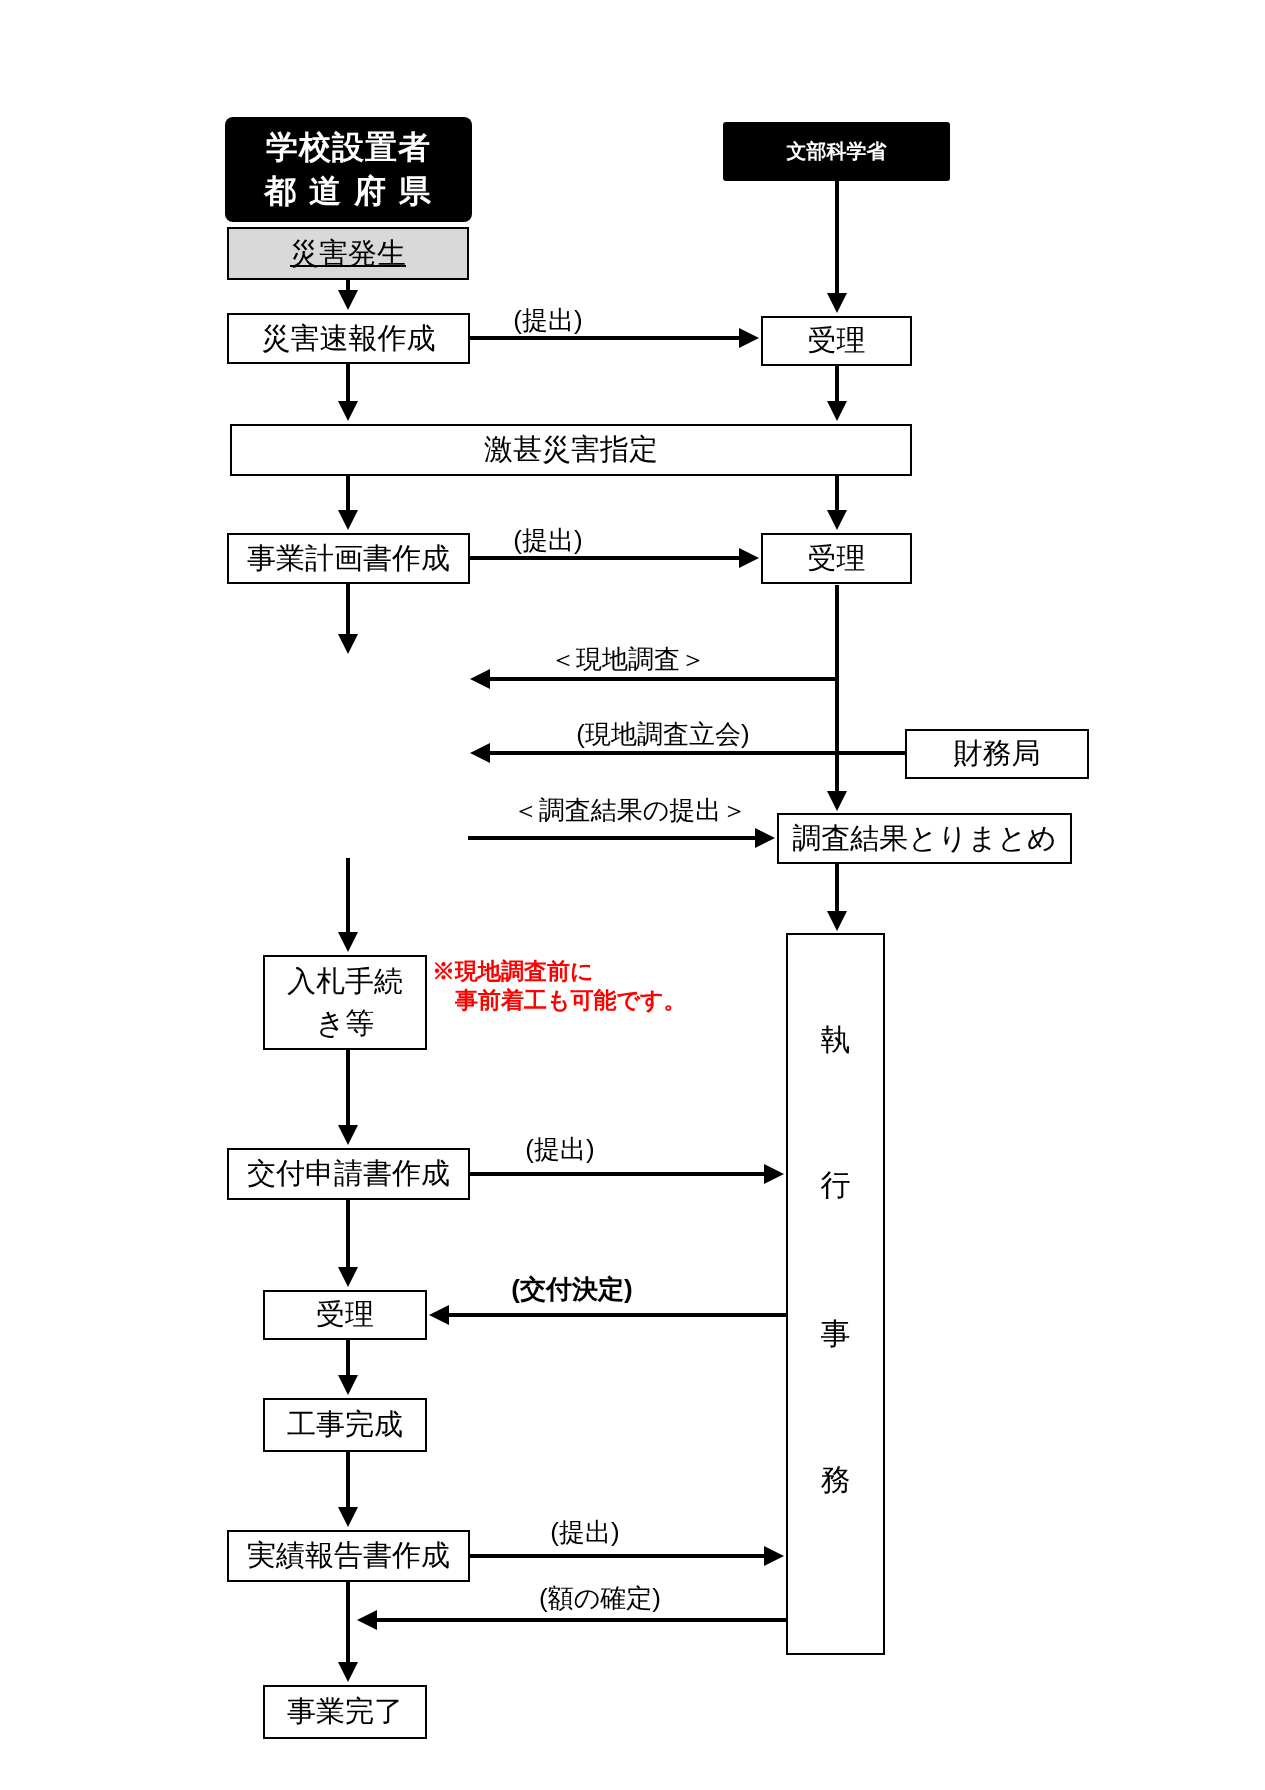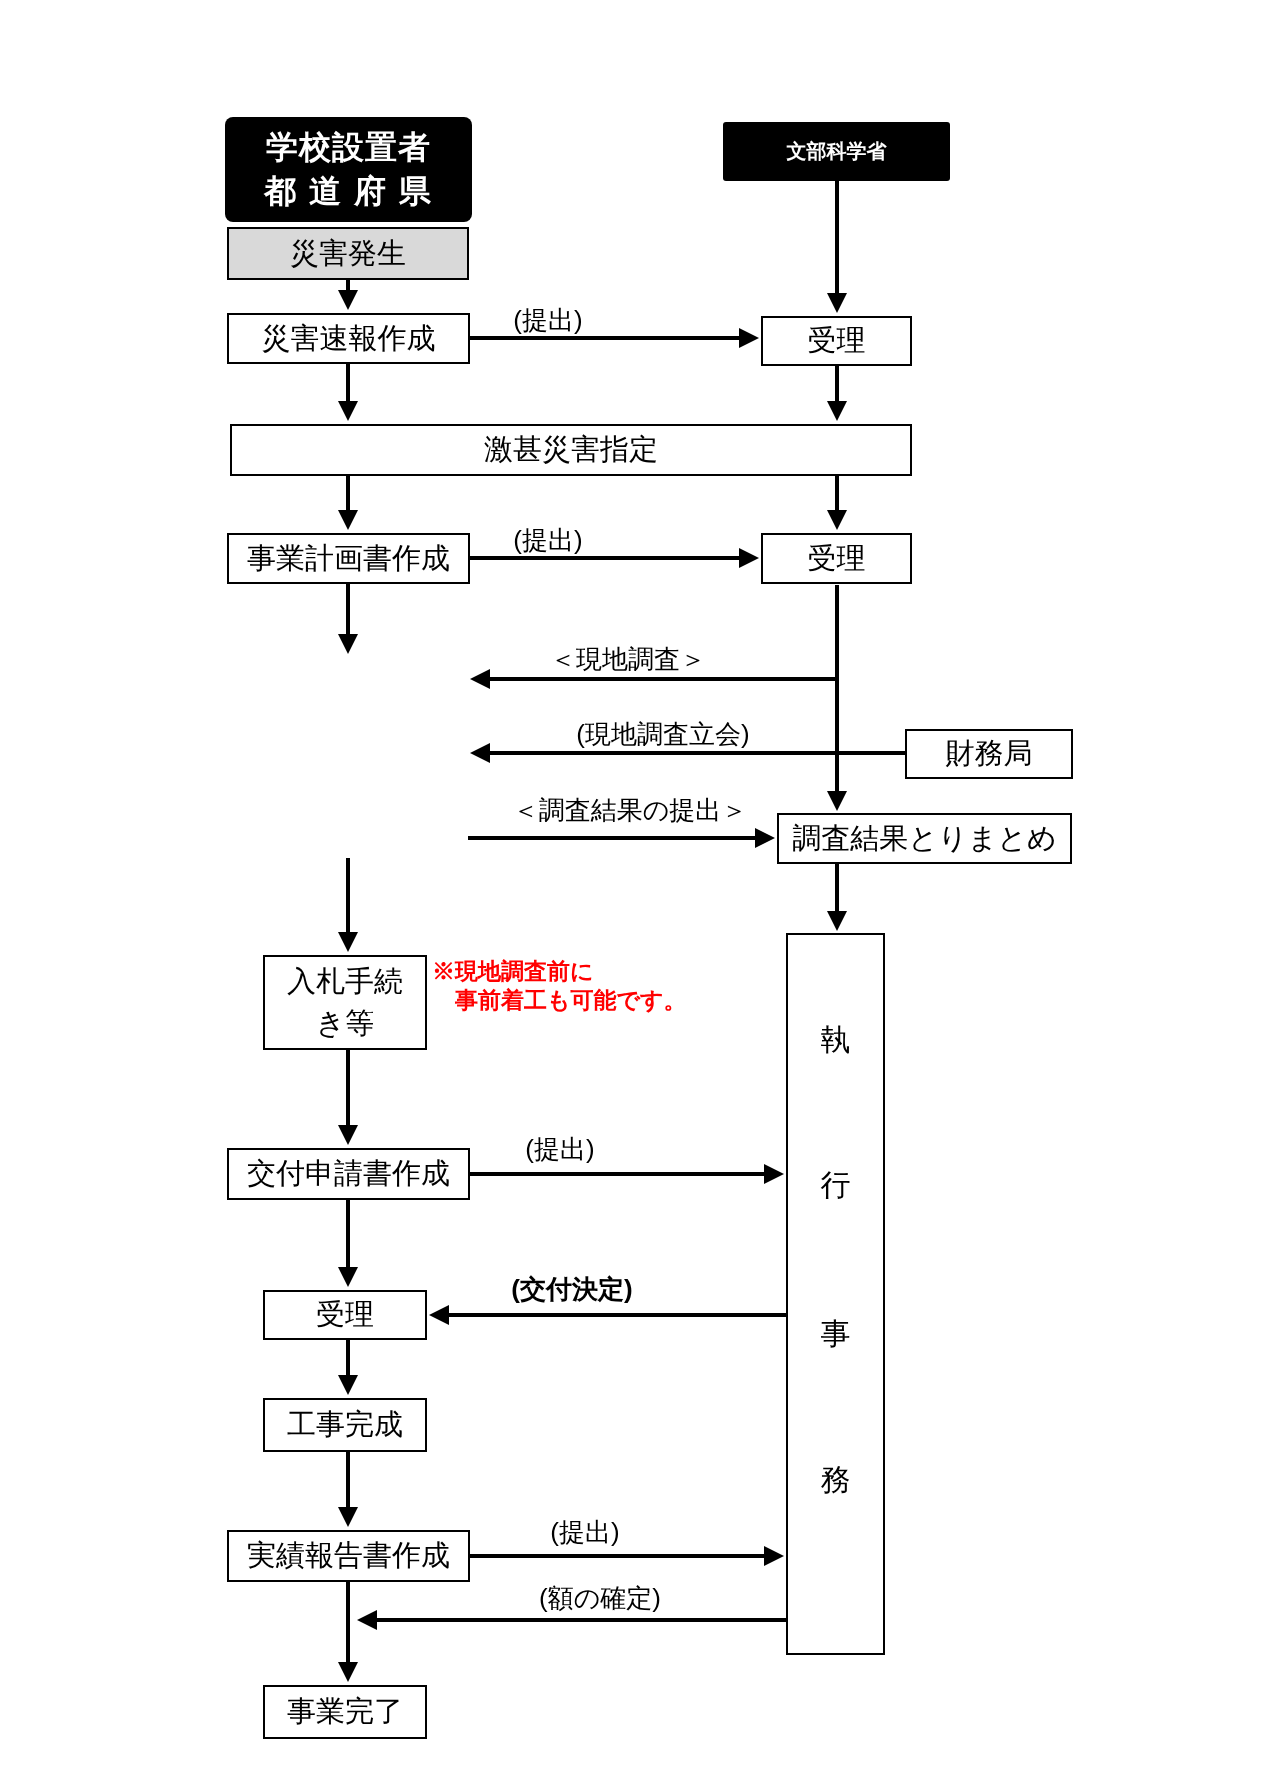--- a/index.html
+++ b/index.html
@@ -13,21 +13,21 @@
     text-align:center;white-space:pre-line;font-size:29px;line-height:1.42;
     box-sizing:border-box;
   }
   .lane-header{
     position:absolute;background:#000;color:#fff;border:none;
     display:flex;flex-direction:column;align-items:center;justify-content:center;
     font-weight:bold;text-align:left;box-sizing:border-box;
   }
   .lane-header .l1{font-size:32px;letter-spacing:1px;}
   .lane-header .l2{font-size:32px;letter-spacing:2px;}
-  .gray-node{background:#d9d9d9;}
+  .gray-node{background:#d9d9d9;text-decoration:underline;}
   .big-node{font-size:29px;line-height:1.45;}
   .tall-node{align-items:center;}
   .vtext{
     writing-mode:vertical-rl;text-orientation:upright;
     letter-spacing:4.9em;font-size:30px;line-height:1;
   }
   .elabel{
     position:absolute;transform:translateX(-50%);
     white-space:nowrap;font-size:26px;color:#000;
   }
@@ -106,21 +106,21 @@
   <div class="node" style="left:263px;top:1398px;width:164px;height:54px;">工事完成</div>
 
   <div class="node" style="left:227px;top:1530px;width:243px;height:52px;">実績報告書作成</div>
 
   <div class="node" style="left:263px;top:1685px;width:164px;height:54px;">事業完了</div>
 
   <div class="node" style="left:761px;top:316px;width:151px;height:50px;">受理</div>
 
   <div class="node" style="left:761px;top:533px;width:151px;height:51px;">受理</div>
 
-  <div class="node" style="left:905px;top:729px;width:168px;height:50px;">財務局</div>
+  <div class="node" style="left:905px;top:729px;width:184px;height:50px;">財務局</div>
 
   <div class="node" style="left:777px;top:813px;width:295px;height:51px;">調査結果とりまとめ</div>
 
   <div class="node tall-node" style="left:786px;top:933px;width:99px;height:722px;">
     <span class="vtext">執行事務</span>
   </div>
 
   <div class="elabel" style="left:548px;top:303px;">(提出)</div>
 
   <div class="elabel" style="left:548px;top:523px;">(提出)</div>

